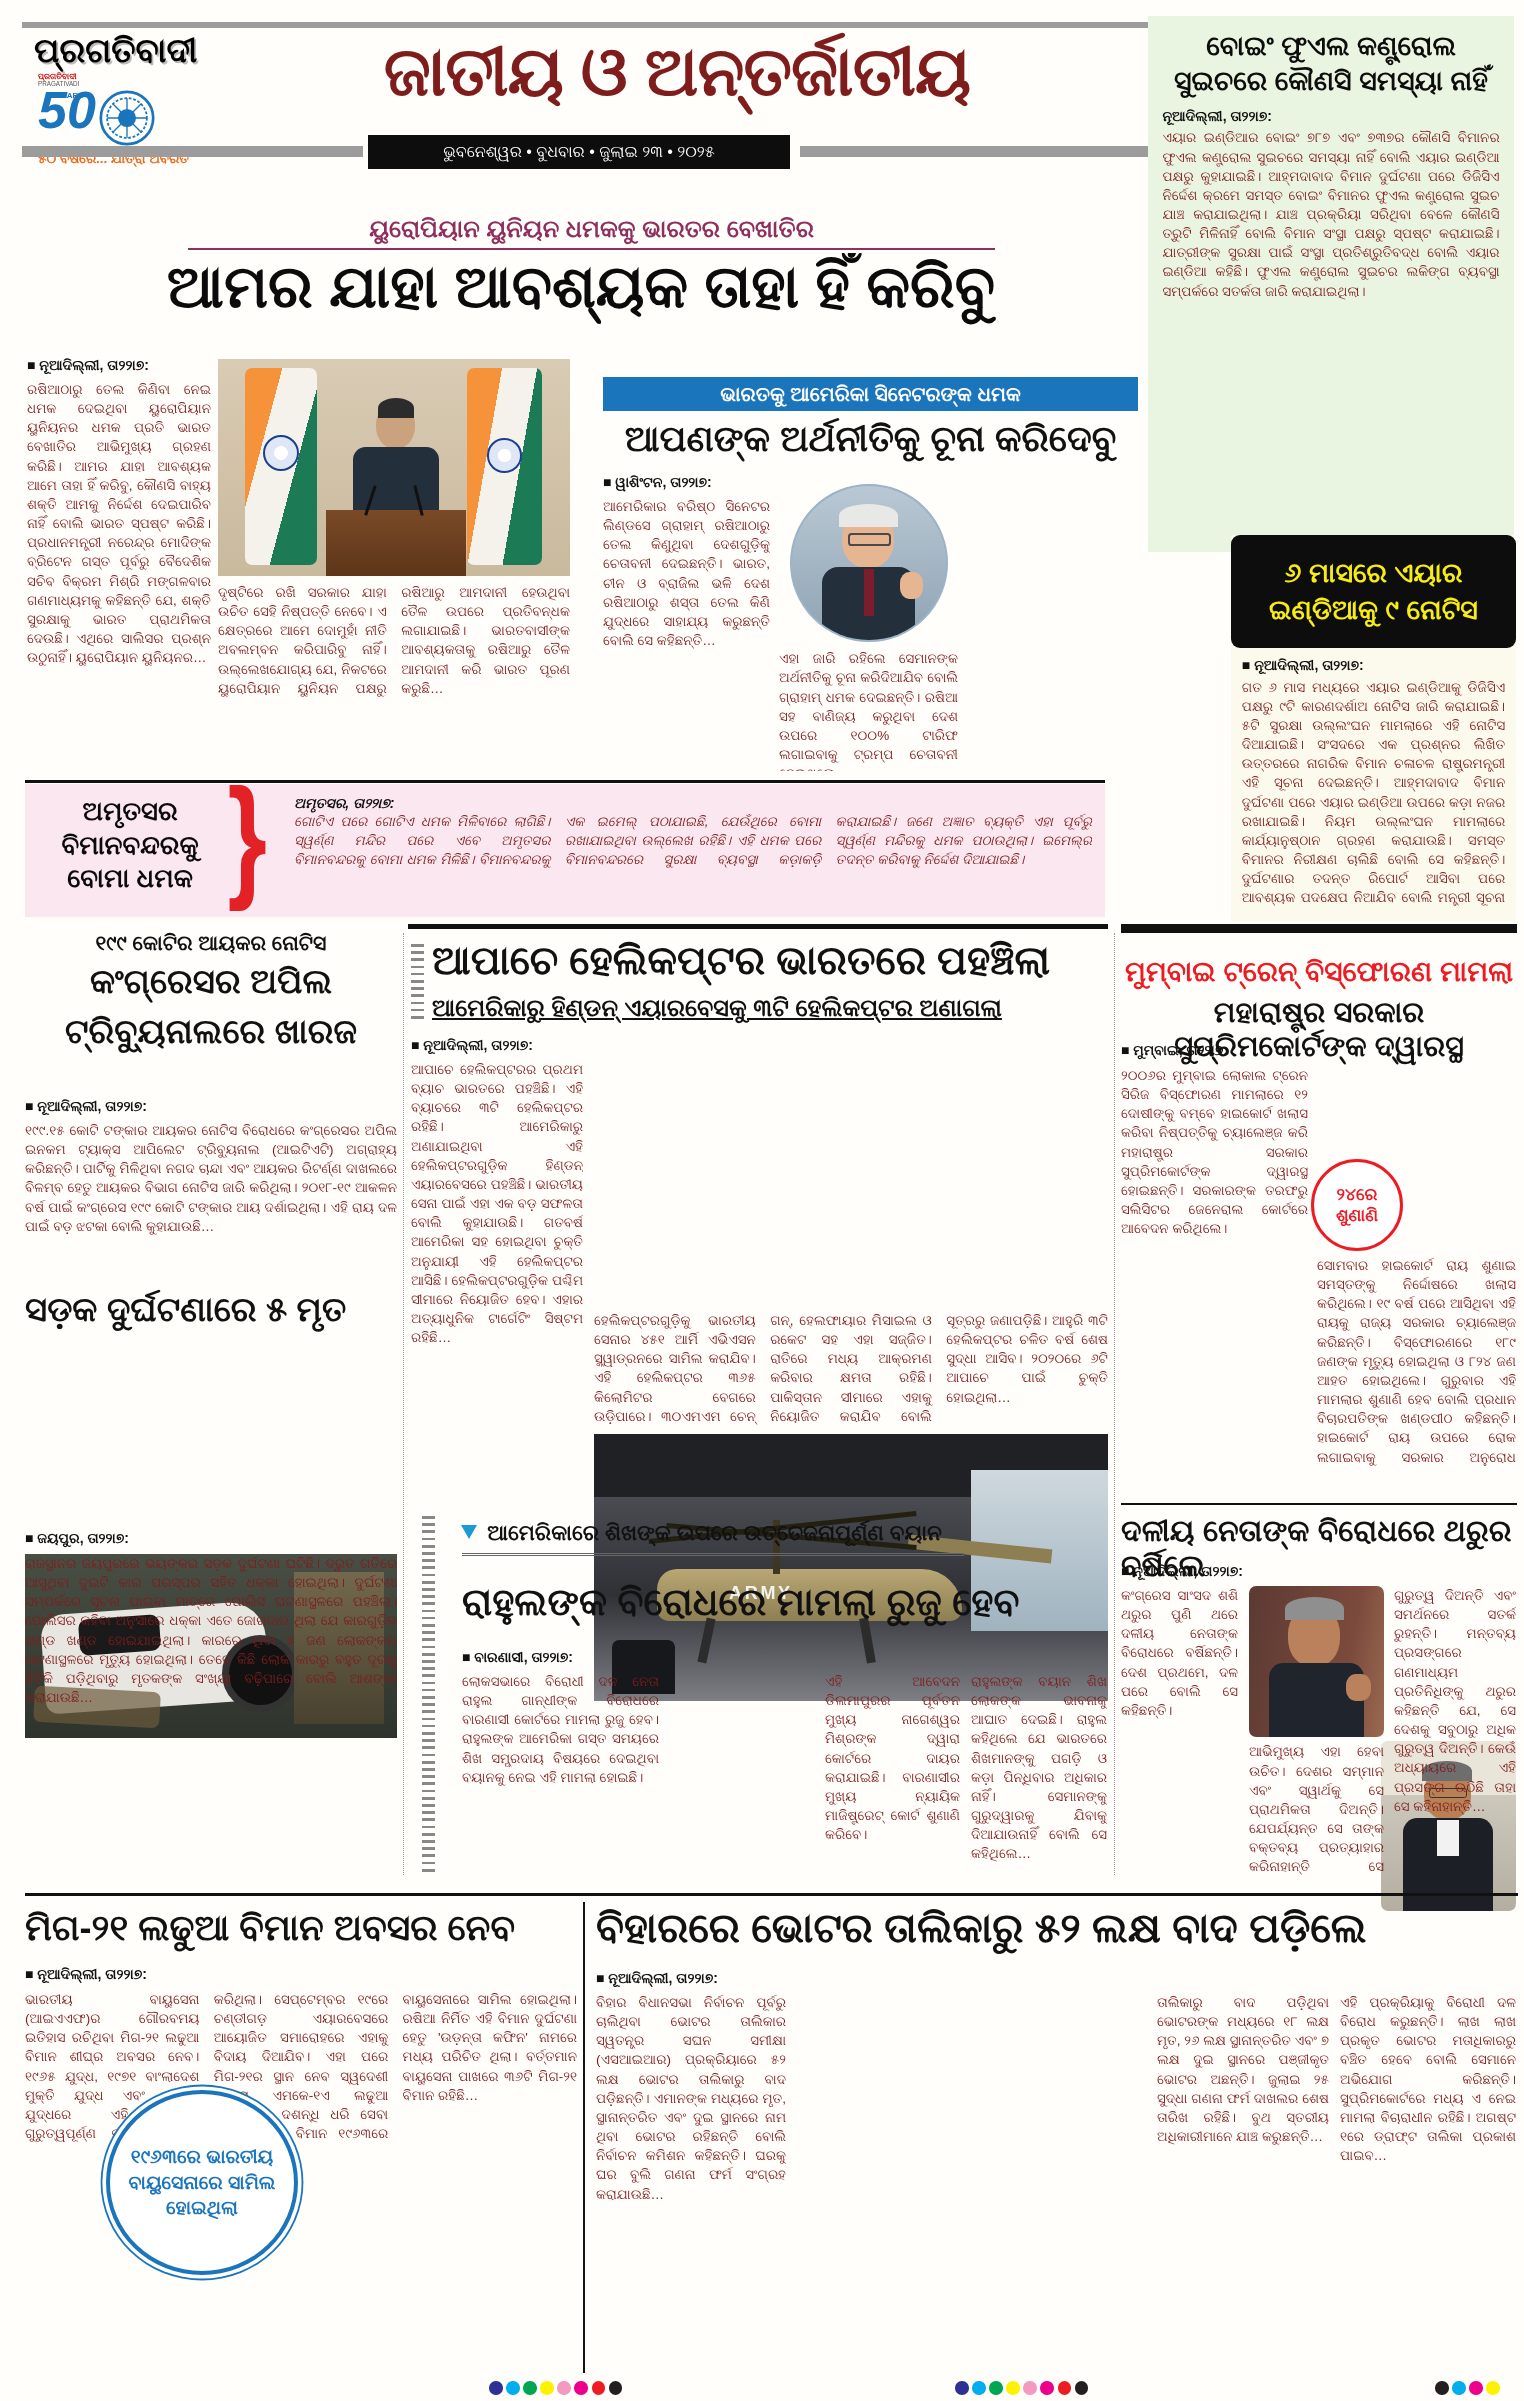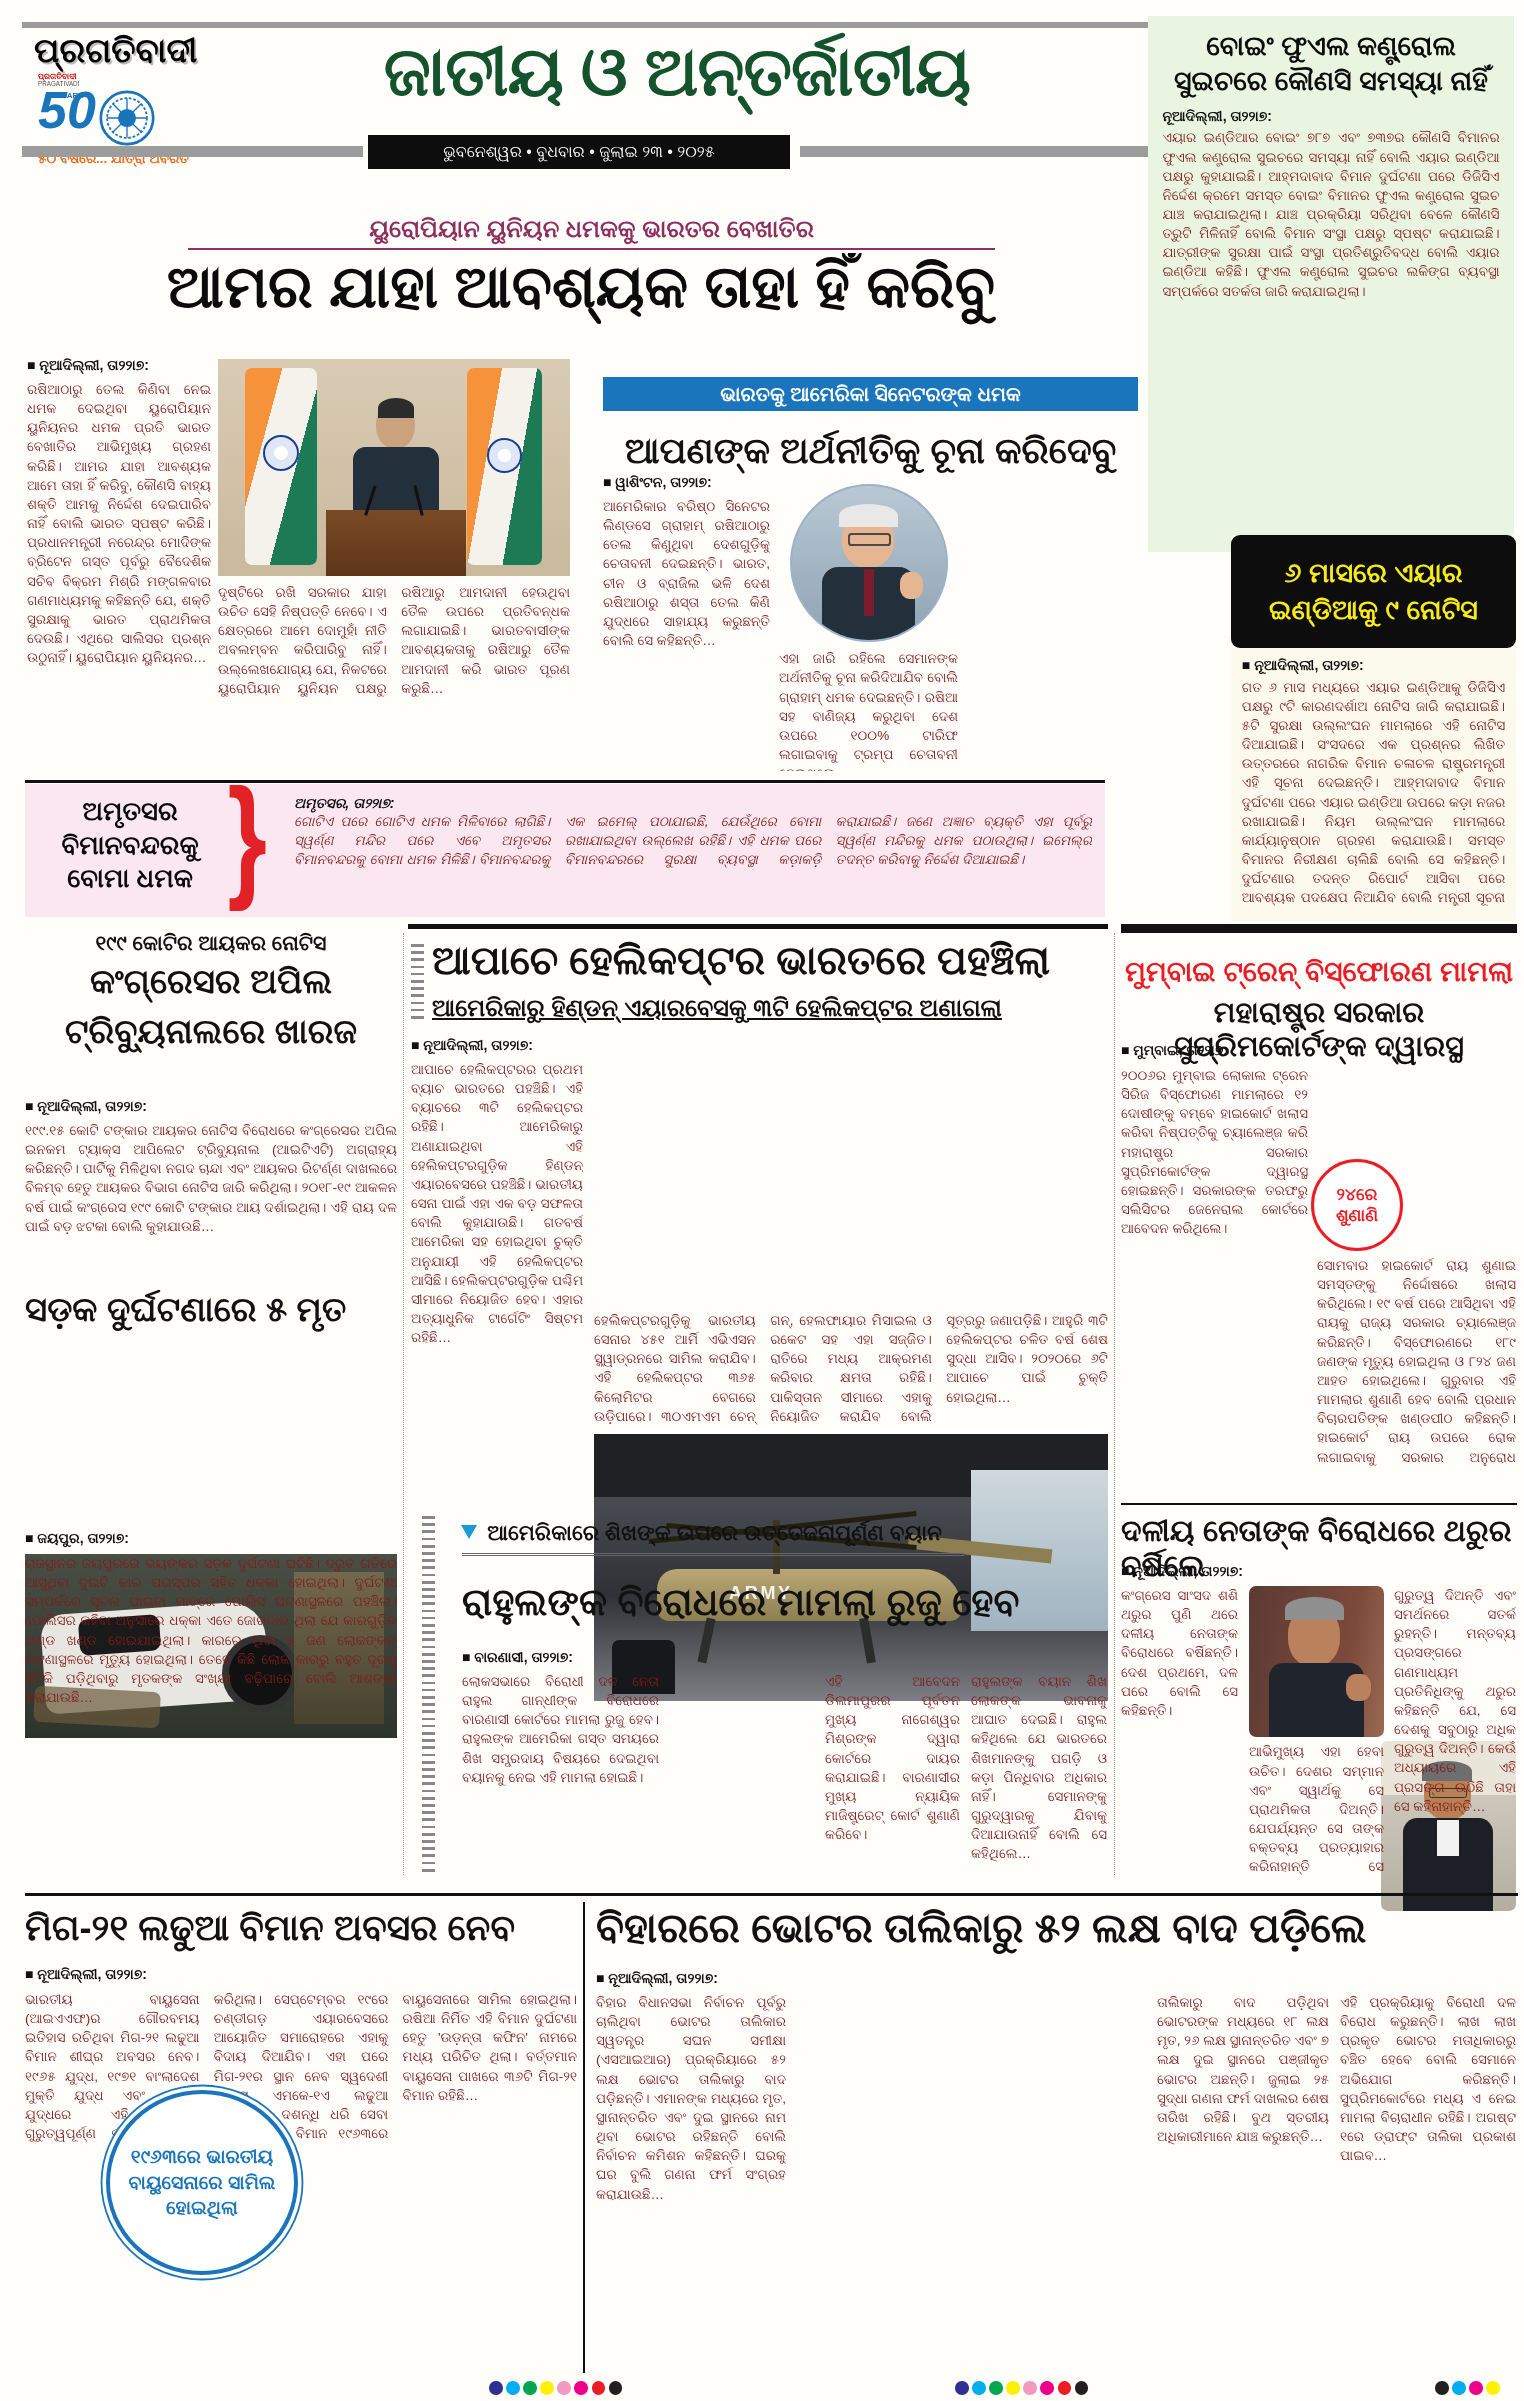--- a/index.html
+++ b/index.html
@@ -42,21 +42,21 @@
         <line x1="31" y1="9" x2="31" y2="53"></line>
           <line x1="9" y1="31" x2="53" y2="31"></line>
         <line x1="15" y1="15" x2="47" y2="47"></line>
           <line x1="47" y1="15" x2="15" y2="47"></line>
       </g>
     </svg>
     <div class="abs" style="left:18px;top:14.4px;font-size:8px;font-weight:bold;color:#1b75bc;">YEARS</div>
   </div>
   <div class="abs" style="left:38px;top:151px;width:233px;font-size:13.5px;font-weight:bold;color:#e86d1f;">୫୦ ବର୍ଷରେ... ଯାତ୍ରା ଅବିରତ</div>
 
-  <div class="abs ctr" style="left:215px;top:32px;width:924px;height:90px;font-size:68px;font-weight:900;color:#14532d;letter-spacing:-0.9px;overflow:hidden;">ଜାତୀୟ ଓ ଅନ୍ତର୍ଜାତୀୟ</div>
+  <div class="abs ctr" style="left:215px;top:32px;width:924px;height:90px;font-size:68px;font-weight:900;color:#7f1d1d;letter-spacing:-0.9px;overflow:hidden;">ଜାତୀୟ ଓ ଅନ୍ତର୍ଜାତୀୟ</div>
 
   <div class="abs rule" style="left:22.4px;top:146px;width:341px;height:10.8px;"></div>
   <div class="abs ctr" style="left:368px;top:135px;width:422px;height:34px;background:#0d0d0d;color:#fff;font-size:16px;line-height:34px;">ଭୁବନେଶ୍ୱର • ବୁଧବାର • ଜୁଲାଇ ୨୩ • ୨୦୨୫</div>
   <div class="abs rule" style="left:800px;top:146px;width:474px;height:10.8px;"></div>
   <div class="abs ctr" style="left:1281px;top:132px;width:65px;height:38px;background:#0d0d0d;color:#fff;font-size:17px;line-height:38px;font-weight:bold;">ପୃଷ୍ଠା : ୪</div>
 
   <div class="abs" style="left:1148px;top:16px;width:366px;height:536px;background:#e9f5e1;padding:12.6px 14.4px;box-sizing:border-box;">
     <h2 class="ctr" style="font-size:27px;line-height:1.3;color:#0d0d0d;">ବୋଇଂ ଫୁଏଲ କଣ୍ଟ୍ରୋଲ ସୁଇଚରେ କୌଣସି ସମସ୍ୟା ନାହିଁ</h2>
     <div class="dl" style="margin-top:9px;">ନୂଆଦିଲ୍ଲୀ, ତା୨୨ା୭:</div>
     <div class="body-txt jt" style="margin-top:3.6px;height:386px;">ଏୟାର ଇଣ୍ଡିଆର ବୋଇଂ ୭୮୭ ଏବଂ ୭୩୭ର କୌଣସି ବିମାନର ଫୁଏଲ କଣ୍ଟ୍ରୋଲ ସୁଇଚରେ ସମସ୍ୟା ନାହିଁ ବୋଲି ଏୟାର ଇଣ୍ଡିଆ ପକ୍ଷରୁ କୁହାଯାଇଛି। ଆହ୍ମଦାବାଦ ବିମାନ ଦୁର୍ଘଟଣା ପରେ ଡିଜିସିଏ ନିର୍ଦ୍ଦେଶ କ୍ରମେ ସମସ୍ତ ବୋଇଂ ବିମାନର ଫୁଏଲ କଣ୍ଟ୍ରୋଲ ସୁଇଚ ଯାଞ୍ଚ କରାଯାଇଥିଲା। ଯାଞ୍ଚ ପ୍ରକ୍ରିୟା ସରିଥିବା ବେଳେ କୌଣସି ତ୍ରୁଟି ମିଳିନାହିଁ ବୋଲି ବିମାନ ସଂସ୍ଥା ପକ୍ଷରୁ ସ୍ପଷ୍ଟ କରାଯାଇଛି। ଯାତ୍ରୀଙ୍କ ସୁରକ୍ଷା ପାଇଁ ସଂସ୍ଥା ପ୍ରତିଶ୍ରୁତିବଦ୍ଧ ବୋଲି ଏୟାର ଇଣ୍ଡିଆ କହିଛି। ଫୁଏଲ କଣ୍ଟ୍ରୋଲ ସୁଇଚର ଲକିଙ୍ଗ ବ୍ୟବସ୍ଥା ସମ୍ପର୍କରେ ସତର୍କତା ଜାରି କରାଯାଇଥିଲା।</div>
@@ -76,21 +76,21 @@
     <div class="abs" style="left:158px;top:43px;width:39px;height:47px;background:#caa27e;border-radius:48%;"></div>
     <div class="abs" style="left:160px;top:39px;width:36px;height:20px;background:#2c2c2c;border-radius:50% 50% 0 0;"></div>
     <div class="abs" style="left:135px;top:88px;width:86px;height:72px;background:#23303c;border-radius:12.6px 12.6px 0 0;"></div>
     <div class="abs" style="left:108px;top:151px;width:140px;height:66px;background:linear-gradient(#7a4a26,#5d3519);"></div>
     <div class="abs" style="left:151px;top:126px;width:2.7px;height:30.5px;background:#111;transform:rotate(18deg);"></div>
     <div class="abs" style="left:199px;top:126px;width:2.7px;height:30.5px;background:#111;transform:rotate(-14deg);"></div>
   </div>
   <div class="abs body-txt jt colwrap" style="left:218px;top:583px;width:352px;height:192px;column-count:2;">ଦୃଷ୍ଟିରେ ରଖି ସରକାର ଯାହା ଉଚିତ ସେହି ନିଷ୍ପତ୍ତି ନେବେ। ଏ କ୍ଷେତ୍ରରେ ଆମେ ଦୋମୁହାଁ ନୀତି ଅବଲମ୍ବନ କରିପାରିବୁ ନାହିଁ। ଉଲ୍ଲେଖଯୋଗ୍ୟ ଯେ, ନିକଟରେ ୟୁରୋପିୟାନ ୟୁନିୟନ ପକ୍ଷରୁ ରଷିଆରୁ ଆମଦାନୀ ହେଉଥିବା ତୈଳ ଉପରେ ପ୍ରତିବନ୍ଧକ ଲଗାଯାଇଛି। ଭାରତବାସୀଙ୍କ ଆବଶ୍ୟକତାକୁ ରଷିଆରୁ ତୈଳ ଆମଦାନୀ କରି ଭାରତ ପୂରଣ କରୁଛି…</div>
 
   <div class="abs ctr" style="left:603px;top:377px;width:535px;height:34px;background:#1b75bc;color:#fff;font-size:20px;font-weight:bold;line-height:34px;">ଭାରତକୁ ଆମେରିକା ସିନେଟରଙ୍କ ଧମକ</div>
-  <h2 class="abs ctr" style="left:603px;top:418px;width:535px;font-size:36px;font-weight:900;margin-top:12px;">ଆପଣଙ୍କ ଅର୍ଥନୀତିକୁ ଚୂନା କରିଦେବୁ</h2>
+  <h2 class="abs ctr" style="left:603px;top:418px;width:535px;font-size:36px;font-weight:900;">ଆପଣଙ୍କ ଅର୍ଥନୀତିକୁ ଚୂନା କରିଦେବୁ</h2>
   <div class="abs dl" style="left:603px;top:474px;width:179px;">■ ୱାଶିଂଟନ, ତା୨୨ା୭:</div>
   <div class="abs body-txt jt" style="left:603px;top:497px;width:167px;height:278px;">ଆମେରିକାର ବରିଷ୍ଠ ସିନେଟର ଲିଣ୍ଡସେ ଗ୍ରାହାମ୍ ରଷିଆଠାରୁ ତେଲ କିଣୁଥିବା ଦେଶଗୁଡ଼ିକୁ ଚେତାବନୀ ଦେଇଛନ୍ତି। ଭାରତ, ଚୀନ ଓ ବ୍ରାଜିଲ ଭଳି ଦେଶ ରଷିଆଠାରୁ ଶସ୍ତା ତେଲ କିଣି ଯୁଦ୍ଧରେ ସାହାଯ୍ୟ କରୁଛନ୍ତି ବୋଲି ସେ କହିଛନ୍ତି…</div>
   <div class="abs" style="left:779px;top:484px;width:179px;height:291px;">
     <div class="photo" style="width:154px;height:154px;margin:0 auto;border-radius:50%;border:2.7px solid #9bb3c6;background:linear-gradient(#b9c8d4,#8fa3b3);">
       <div class="abs" style="left:50px;top:25px;width:52px;height:57px;background:#e6b591;border-radius:46%;"></div>
       <div class="abs" style="left:47px;top:18px;width:59px;height:23px;background:#e8e8e6;border-radius:50% 50% 0 0;"></div>
       <div class="abs" style="left:56px;top:47px;width:39px;height:9px;border:2.7px solid #4a4a4a;border-radius:3.6px;background:transparent;"></div>
       <div class="abs" style="left:30.5px;top:81px;width:93px;height:74px;background:#23303c;border-radius:16px 16px 0 0;"></div>
       <div class="abs" style="left:72px;top:83px;width:10.8px;height:47px;background:#7b1d2c;"></div>
       <div class="abs" style="left:108px;top:86px;width:23px;height:27px;background:#e6b591;border-radius:40%;"></div>

